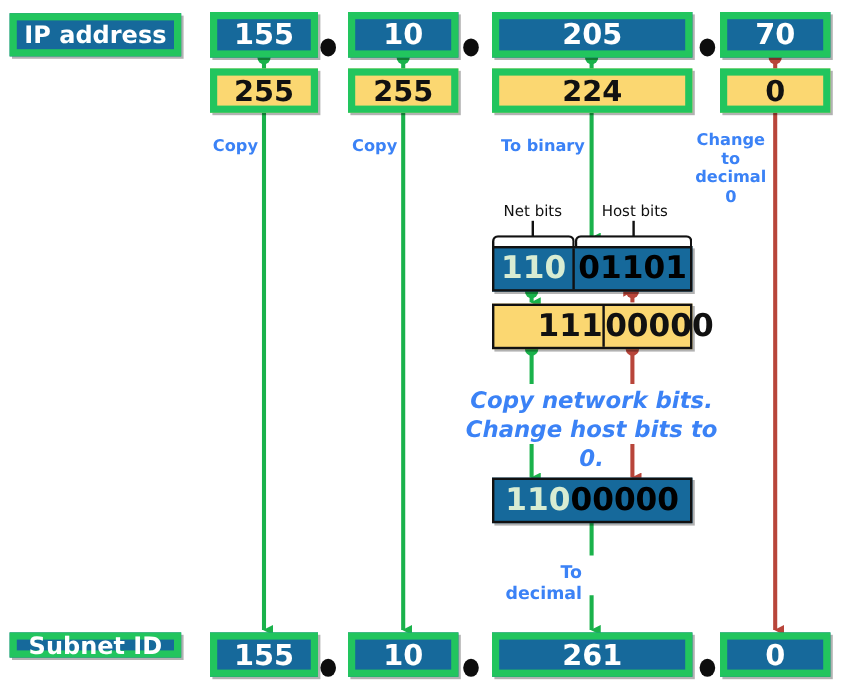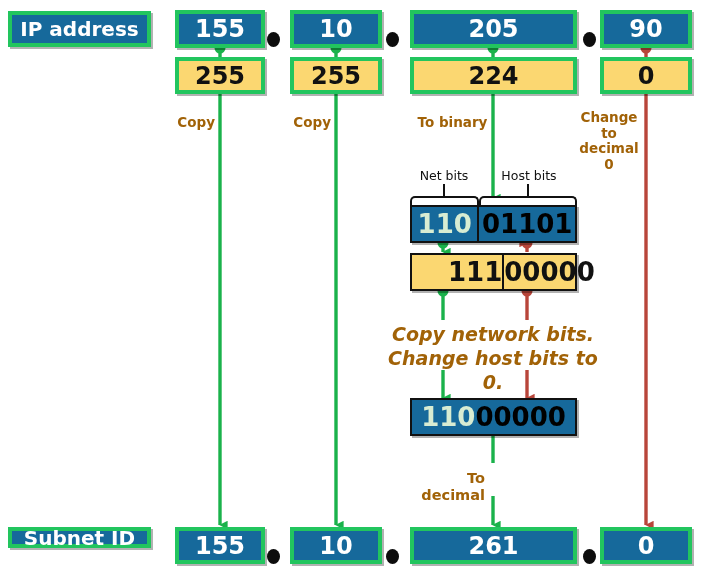--- a/index.html
+++ b/index.html
@@ -16,21 +16,21 @@
   }
   #stage {
     position: absolute;
     left: 0; top: 0;
     width: 713px;
     height: 578px;
   }
   .box {
     position: absolute;
     box-sizing: border-box;
-    border: 4px solid #22c55e;
+    border: 6px solid #22c55e;
     display: flex;
     align-items: center;
     justify-content: center;
     font-weight: bold;
     letter-spacing: 0px;
     box-shadow: 2px 2px 0 rgba(0,0,0,0.30);
     text-align: center;
   }
   .box.blue {
     background: #16699b;
@@ -54,21 +54,21 @@
     position: absolute;
     width: 13px;
     height: 15px;
     background: #0d0d0d;
     border-radius: 50%;
   }
   .caption {
     position: absolute;
     font-size: 13.5px;
     font-weight: bold;
-    color: #a16207;
+    color: #3b82f6;
     text-align: center;
     line-height: 1.15;
     white-space: pre-line;
   }
   .smalllabel {
     position: absolute;
     font-size: 12.5px;
     font-weight: normal;
     color: #111111;
     text-align: center;
@@ -186,21 +186,21 @@
 
   <div class="box blue octet" style="left:175px; top:10px; width:90px; height:38px;">155</div>
   <div class="dot" style="left:267px; top:32px;"></div>
 
   <div class="box blue octet" style="left:290px; top:10px; width:92px; height:38px;">10</div>
   <div class="dot" style="left:386px; top:32px;"></div>
 
   <div class="box blue octet" style="left:410px; top:10px; width:167px; height:38px;">205</div>
   <div class="dot" style="left:583px; top:32px;"></div>
 
-  <div class="box blue octet" style="left:600px; top:10px; width:92px; height:38px;">90</div>
+  <div class="box blue octet" style="left:600px; top:10px; width:92px; height:38px;">70</div>
 
 
   <div class="box yellow octet" style="left:175px; top:57px; width:90px; height:37px;">255</div>
   <div class="box yellow octet" style="left:290px; top:57px; width:92px; height:37px;">255</div>
   <div class="box yellow octet" style="left:410px; top:57px; width:167px; height:37px;">224</div>
   <div class="box yellow octet" style="left:600px; top:57px; width:92px; height:37px;">0</div>
 
   <div class="caption" style="left:155px; top:115px; width:60px; text-align:right;">Copy</div>
   <div class="caption" style="left:271px; top:115px; width:60px; text-align:right;">Copy</div>
   <div class="caption" style="left:415px; top:115px; width:75px; text-align:center;">To binary</div>

